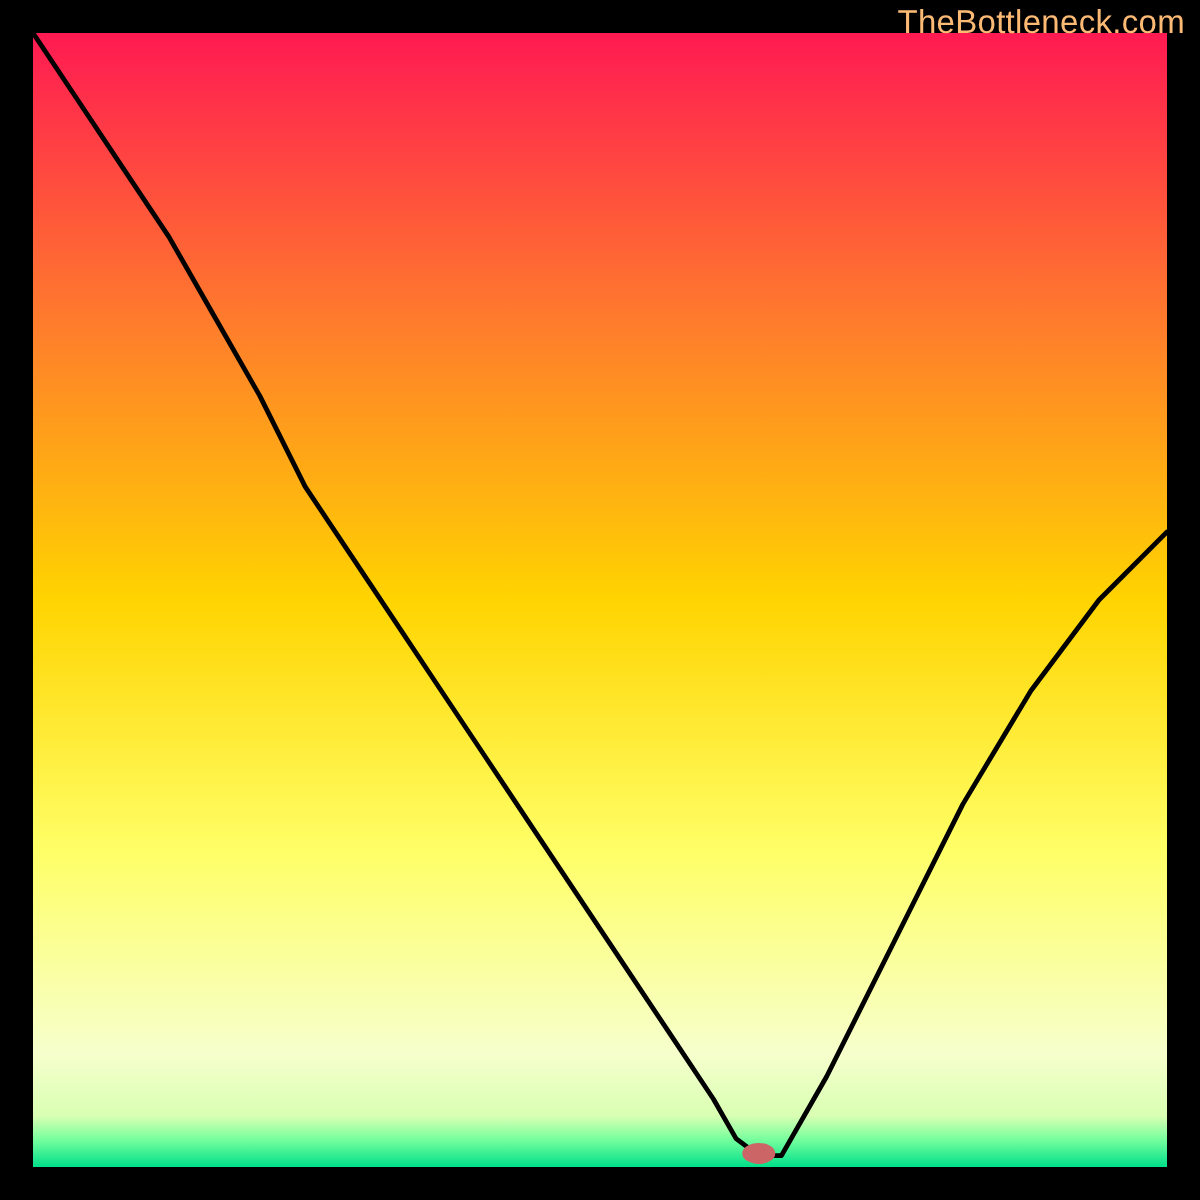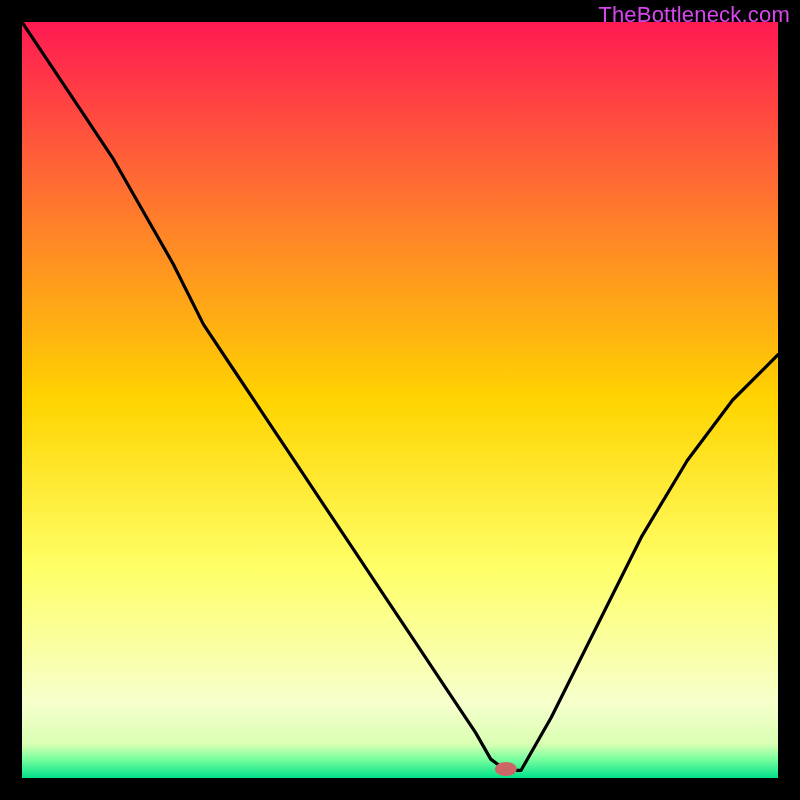--- a/index.html
+++ b/index.html
@@ -14,21 +14,21 @@
   .outer {
     position: relative;
     width: 800px;
     height: 800px;
     background: #000;
   }
   .watermark {
     position: absolute;
     top: 2px;
     right: 10px;
-    color: #d946ef;
+    color: #fdba74;
     font-size: 22px;
     font-weight: 500;
     letter-spacing: 0.2px;
     z-index: 10;
   }
   .plot-area {
     position: absolute;
     left: 22px;
     top: 22px;
     width: 756px;

